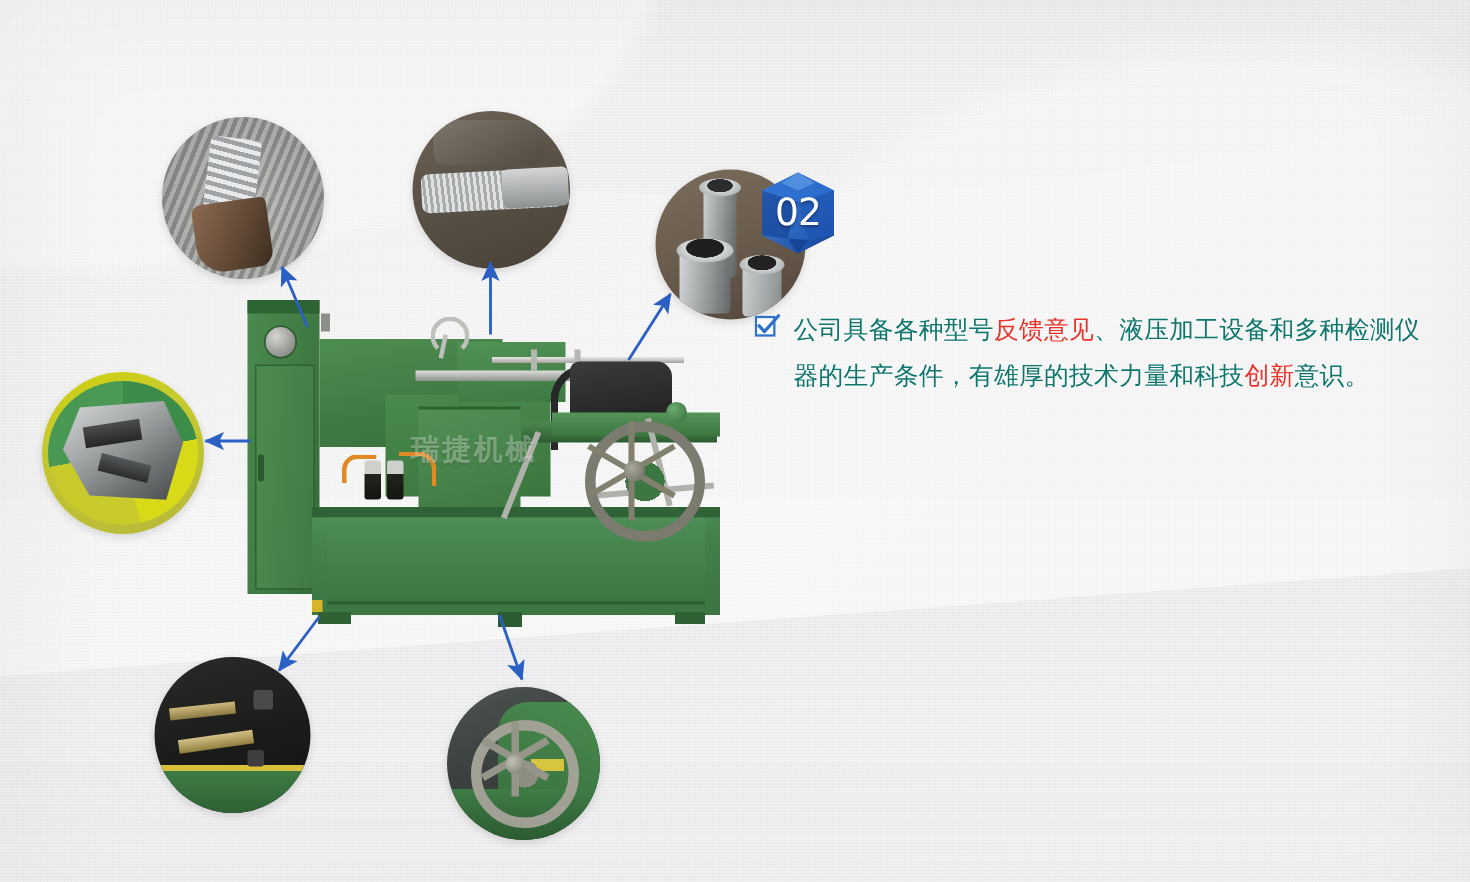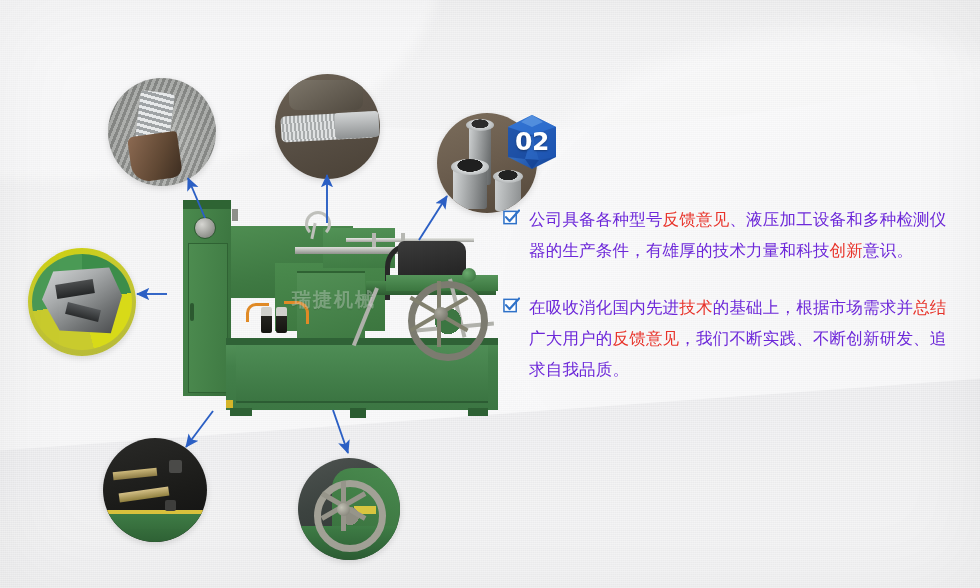--- a/index.html
+++ b/index.html
@@ -79,21 +79,21 @@
   .vignette {
     position: absolute;
     inset: 0;
     box-shadow: inset 0 0 90px rgba(0,0,0,.045);
     pointer-events: none;
   }
 
   
   .machine {
     position: absolute;
-    left: 160px;
+    left: 142px;
     top: 183px;
     width: 352px;
     height: 250px;
   }
   .m-part { position: absolute; }
 
   .m-cabinet {
     left: 23px; top: 17px; width: 48px; height: 196px;
     background: linear-gradient(100deg, #4b8b4e 0%, #3f7a43 55%, #356b39 100%);
   }
@@ -416,21 +416,21 @@
     height: 58px;
     flex: none;
   }
   .badge .hexsvg { display:block; }
   .badge .num {
     position: absolute;
     left: 0; top: 0; right: 0; bottom: 0;
     display: flex; align-items: center; justify-content: center;
     color: #ffffff;
     font-size: 25px;
-    font-weight: bold;
+    font-weight: normal;
     letter-spacing: -0.5px;
     font-family: "DejaVu Sans", "Liberation Sans", sans-serif;
     text-shadow: 0 1px 2px rgba(0,0,0,.35);
     padding-bottom: 1px;
   }
   .heading-title {
     color: #2f72c9;
     font-size: 26px;
     font-weight: bold;
     letter-spacing: 1px;
@@ -450,21 +450,21 @@
     font-family: "DejaVu Sans", "Liberation Sans", sans-serif;
   }
   .bullet .chk {
     position: absolute;
     left: 0;
     top: 5px;
     width: 17px;
     height: 17px;
   }
   .hl { color: #e8332a; }
-  .txt-dark { color: #6d28d9; font-family: Liberation Serif, serif; }
+  .txt-dark { color: #0f766e; font-family: Liberation Serif, serif; }
 </style>
 </head>
 <body>
 
 <div id="stage">
 
   <div class="bg-base"></div>
   <div class="swoosh-top"></div>
   <div class="swoosh-topleft"></div>
   <div class="swoosh-right"></div>
@@ -613,25 +613,18 @@
     <div class="bullets">
 
       <div class="bullet">
         <svg class="chk" viewBox="0 0 18 18">
           <rect x="1" y="2.5" width="13" height="13" fill="#ffffff" stroke="#2f72c9" stroke-width="1.6"></rect>
           <path d="M3.2,8.6 L7,12.8 L17,1.6" fill="none" stroke="#2f72c9" stroke-width="2.3" stroke-linecap="round" stroke-linejoin="round"></path>
         </svg>
         <span><span class="txt-dark">公司具备各种型号</span><span class="hl">反馈意见</span><span class="txt-dark">、液压加工设备和多种检测仪器的生产条件，有雄厚的技术力量和科技</span><span class="hl">创新</span><span class="txt-dark">意识。</span></span>
       </div>
 
-      <div class="bullet">
-        <svg class="chk" viewBox="0 0 18 18">
-          <rect x="1" y="2.5" width="13" height="13" fill="#ffffff" stroke="#2f72c9" stroke-width="1.6"></rect>
-          <path d="M3.2,8.6 L7,12.8 L17,1.6" fill="none" stroke="#2f72c9" stroke-width="2.3" stroke-linecap="round" stroke-linejoin="round"></path>
-        </svg>
-        <span><span class="txt-dark">在吸收消化国内先进</span><span class="hl">技术</span><span class="txt-dark">的基础上，根据市场需求并</span><span class="hl">总结</span><span class="txt-dark">广大用户的</span><span class="hl">反馈意见</span><span class="txt-dark">，我们不断实践、不断创新研发、追求自我品质。</span></span>
-      </div>
 
     </div>
   </div>
 
   <div class="vignette"></div>
 </div>
 
 </body></html>

